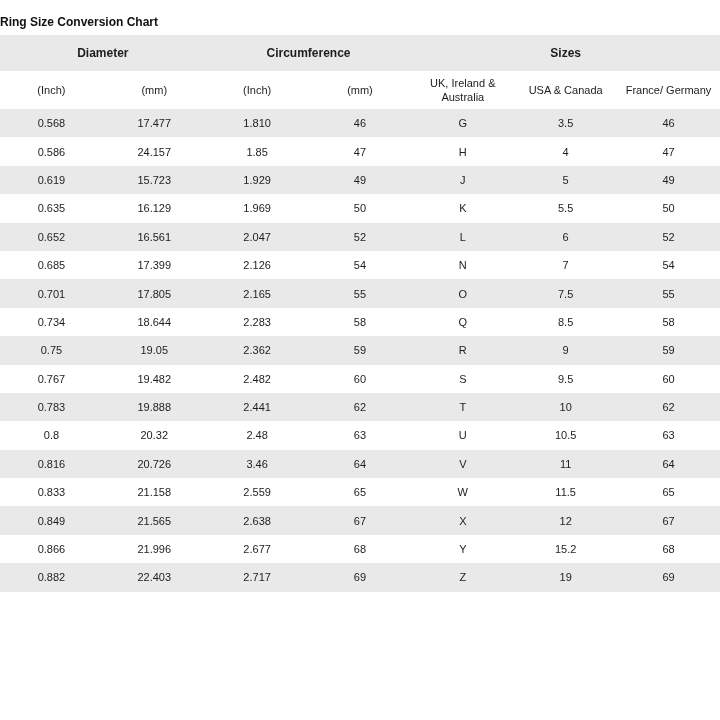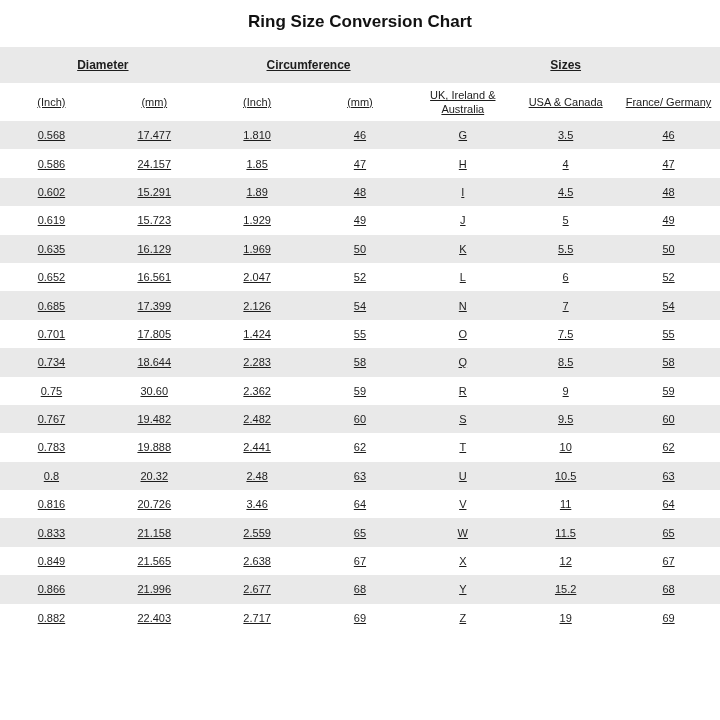--- a/index.html
+++ b/index.html
@@ -10,32 +10,30 @@
   }
   html,body{margin:0;padding:0;}
   body{
     width:720px;height:720px;
     background:var(--bg);
     color:var(--text);
     font-family:"Liberation Sans", sans-serif;
     overflow:hidden;
   }
   .page-title{
-    margin:13px 0 16px 0;
-    font-size:17px;
+    margin:13px 0 4px 0;
+    font-size:12px;
     line-height:18px;
     font-weight:bold;
-    text-align:center;
     color:#111;
   }
   table.ring-table{
     width:720px;
     border-collapse:collapse;
     table-layout:fixed;
-    text-decoration:underline;
   }
   table.ring-table th, table.ring-table td{
     text-align:center;
     vertical-align:middle;
     padding:0 6px;
     overflow:hidden;
   }
   tr.group-row th{
     background:var(--band);
     height:36px;
@@ -91,29 +89,20 @@
       <tr>
         <td>0.586</td>
         <td>24.157</td>
         <td>1.85</td>
         <td>47</td>
         <td>H</td>
         <td>4</td>
         <td>47</td>
       </tr>
       <tr>
-        <td>0.602</td>
-        <td>15.291</td>
-        <td>1.89</td>
-        <td>48</td>
-        <td>I</td>
-        <td>4.5</td>
-        <td>48</td>
-      </tr>
-      <tr>
         <td>0.619</td>
         <td>15.723</td>
         <td>1.929</td>
         <td>49</td>
         <td>J</td>
         <td>5</td>
         <td>49</td>
       </tr>
       <tr>
         <td>0.635</td>
@@ -138,38 +127,38 @@
         <td>17.399</td>
         <td>2.126</td>
         <td>54</td>
         <td>N</td>
         <td>7</td>
         <td>54</td>
       </tr>
       <tr>
         <td>0.701</td>
         <td>17.805</td>
-        <td>1.424</td>
+        <td>2.165</td>
         <td>55</td>
         <td>O</td>
         <td>7.5</td>
         <td>55</td>
       </tr>
       <tr>
         <td>0.734</td>
         <td>18.644</td>
         <td>2.283</td>
         <td>58</td>
         <td>Q</td>
         <td>8.5</td>
         <td>58</td>
       </tr>
       <tr>
         <td>0.75</td>
-        <td>30.60</td>
+        <td>19.05</td>
         <td>2.362</td>
         <td>59</td>
         <td>R</td>
         <td>9</td>
         <td>59</td>
       </tr>
       <tr>
         <td>0.767</td>
         <td>19.482</td>
         <td>2.482</td>

